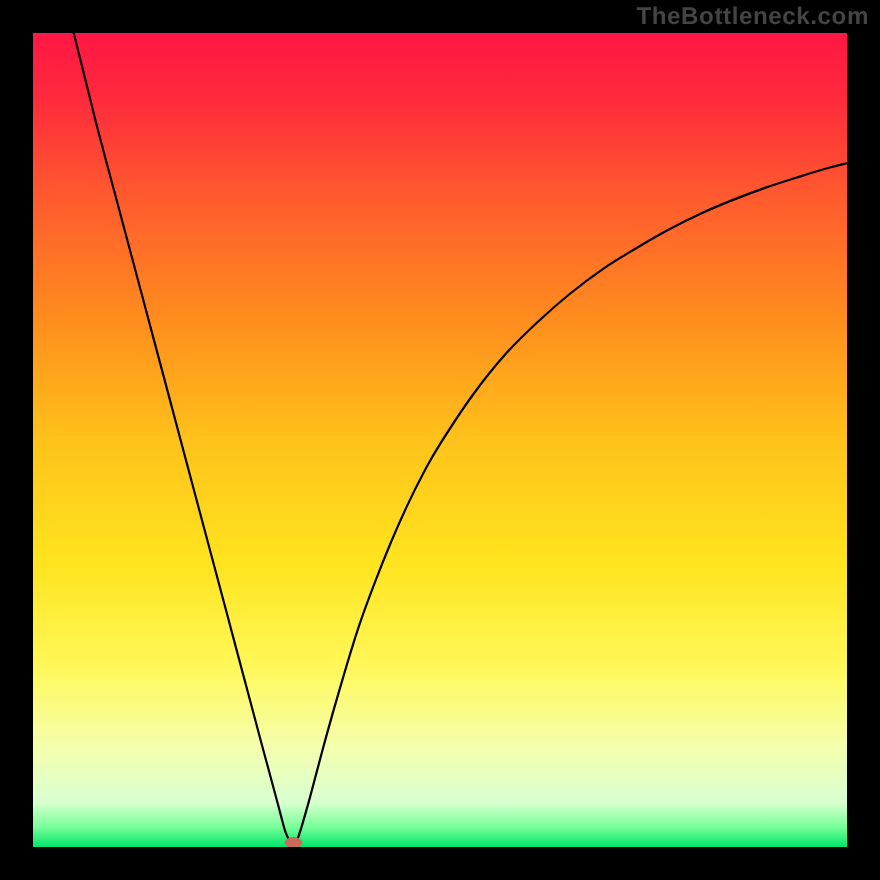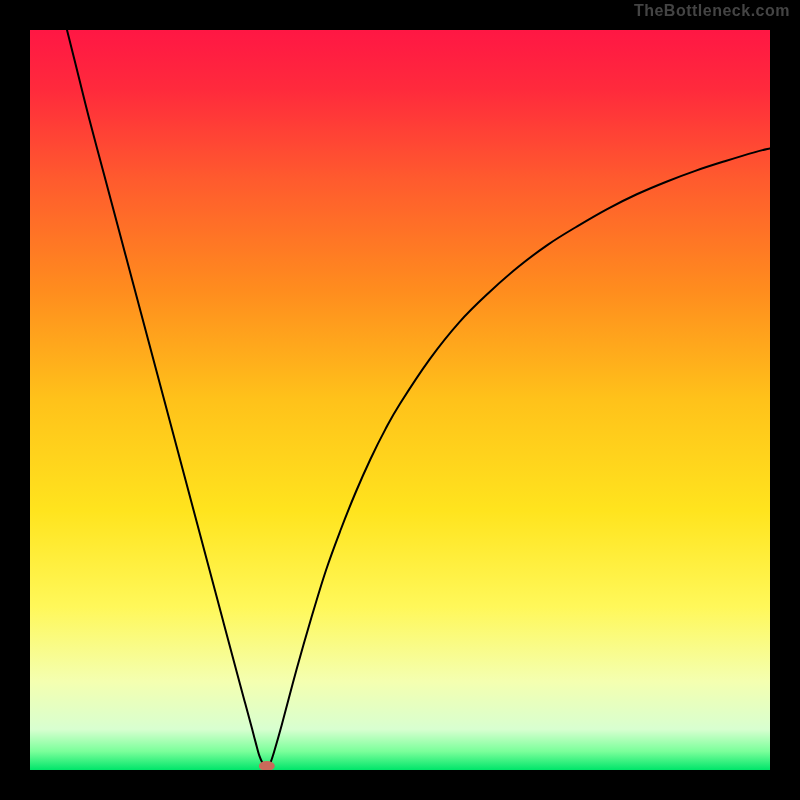--- a/index.html
+++ b/index.html
@@ -15,21 +15,21 @@
     position: relative;
     width: 800px;
     height: 800px;
     background: #000;
   }
   .watermark {
     position: absolute;
     top: 2px;
     right: 10px;
     color: #444;
-    font-size: 16px;
+    font-size: 22px;
     font-weight: bold;
     letter-spacing: 0.5px;
     z-index: 50;
   }
   .plot-area {
     position: absolute;
     left: 30px;
     top: 30px;
     width: 740px;
     height: 740px;

